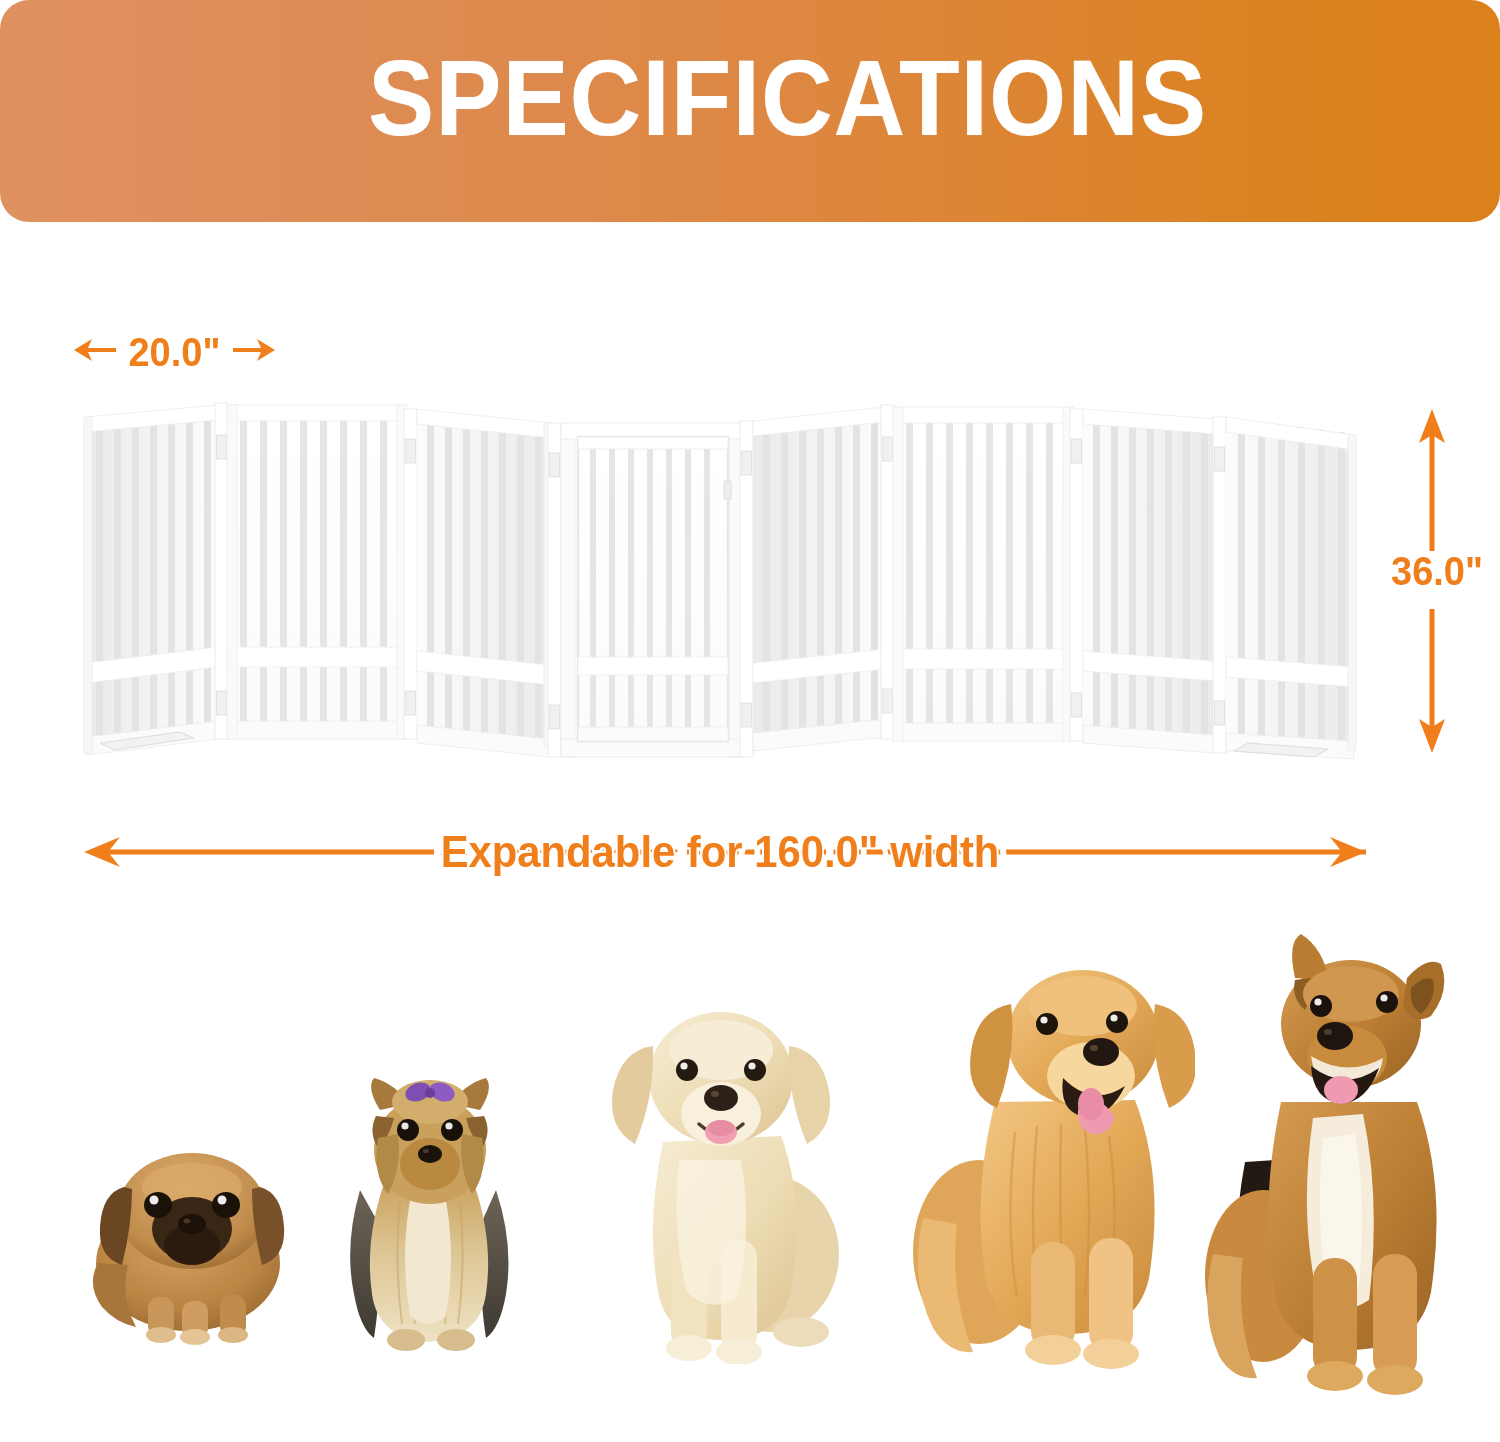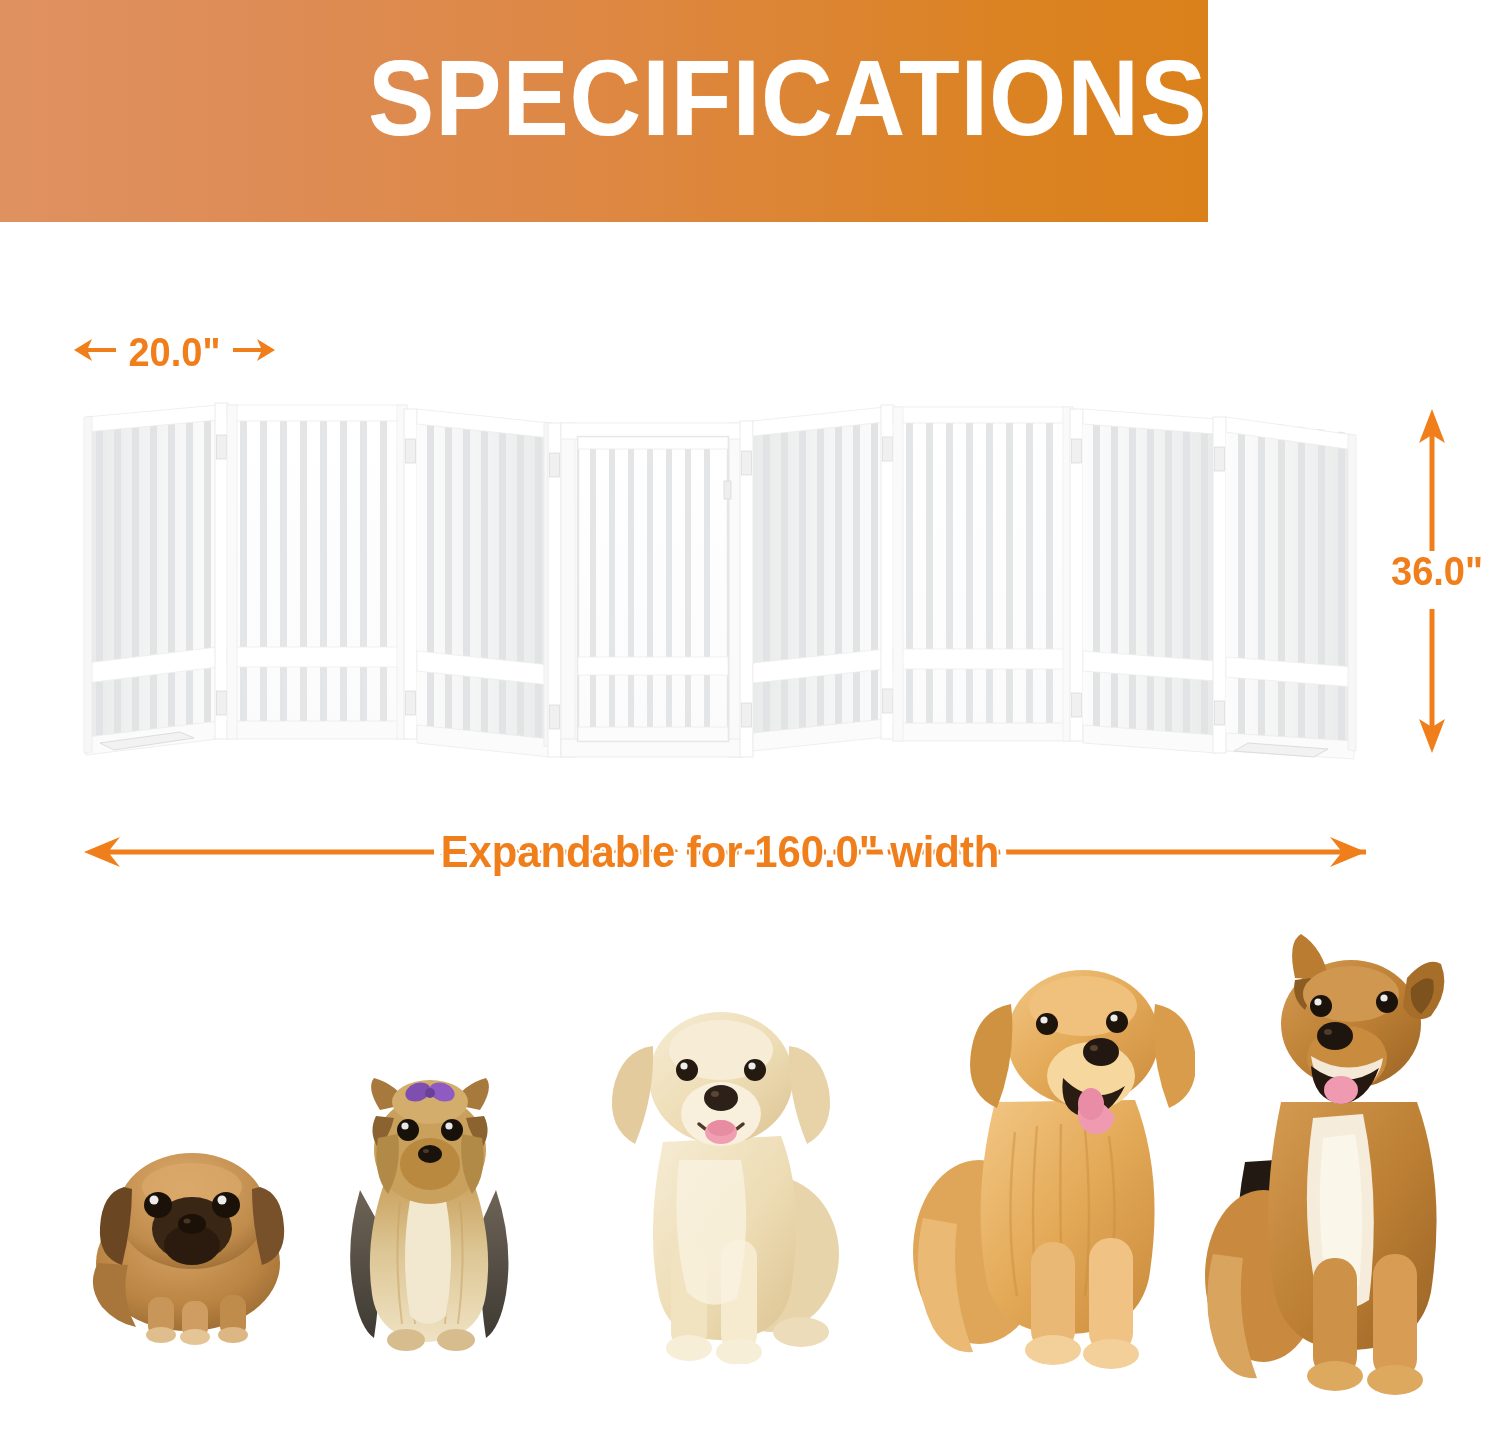--- a/index.html
+++ b/index.html
@@ -5,23 +5,24 @@
   html,body{margin:0;padding:0;}
   body{
     width:1500px;height:1442px;background:#ffffff;
     font-family:"Liberation Sans",sans-serif;
     overflow:hidden;position:relative;
   }
   #page{position:relative;width:1500px;height:1442px;background:#fff;}
 
   
   .banner{
-    position:absolute;left:0;top:0;width:1208px;height:222px;
+    position:absolute;left:0;top:0;width:1500px;height:222px;
     background:linear-gradient(90deg,#df9160 0%,#de8c56 22%,#dd8741 52%,#db8222 84%,#da811b 100%);
     overflow:hidden;
+    border-radius:29px;
   }
   .banner-title{
     position:absolute;left:368px;top:44px;
     font-family:"Liberation Sans Narrow","Liberation Sans",sans-serif;
     font-size:108px;line-height:108px;font-weight:700;
     color:#ffffff;letter-spacing:1px;
     transform:scaleX(0.92);transform-origin:left top;
     white-space:nowrap;
     text-shadow:0 0 1px rgba(255,255,255,.35);
   }

